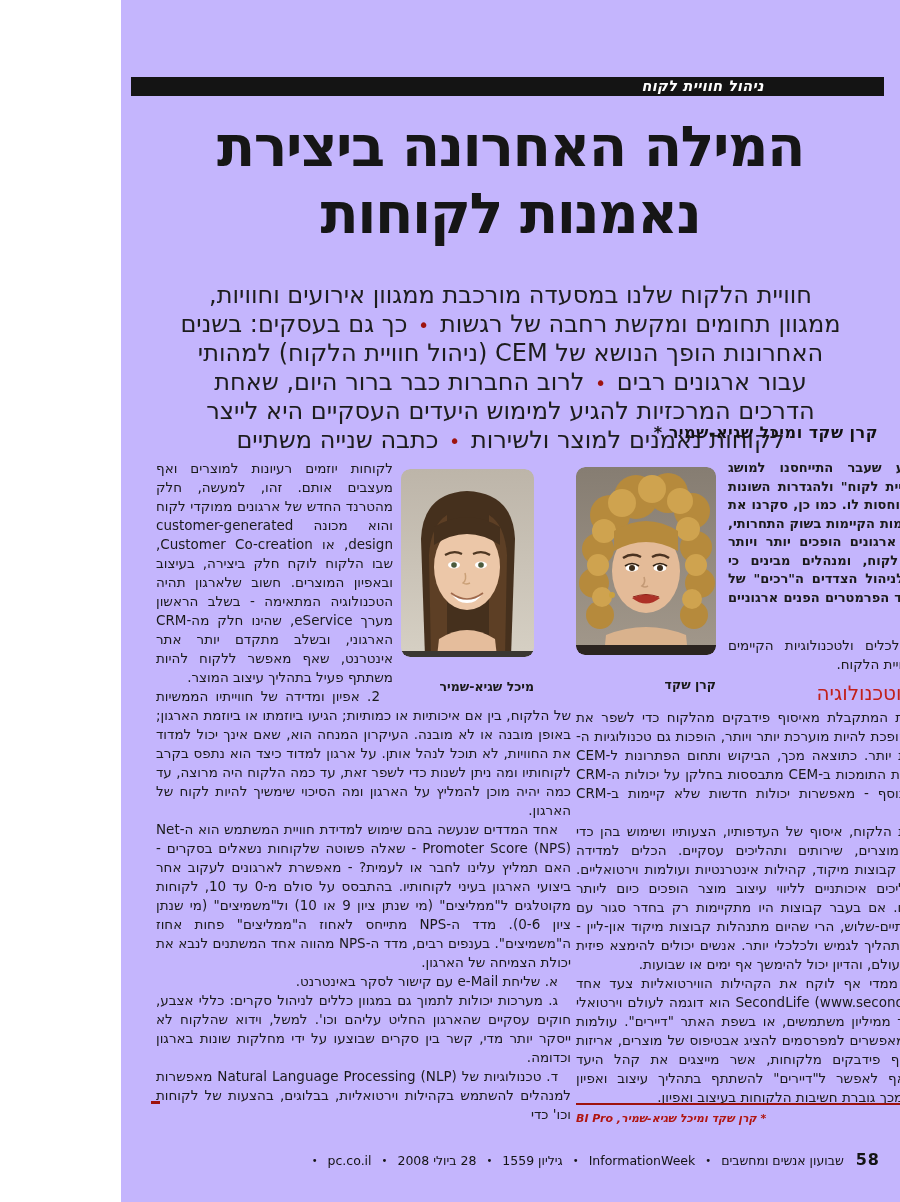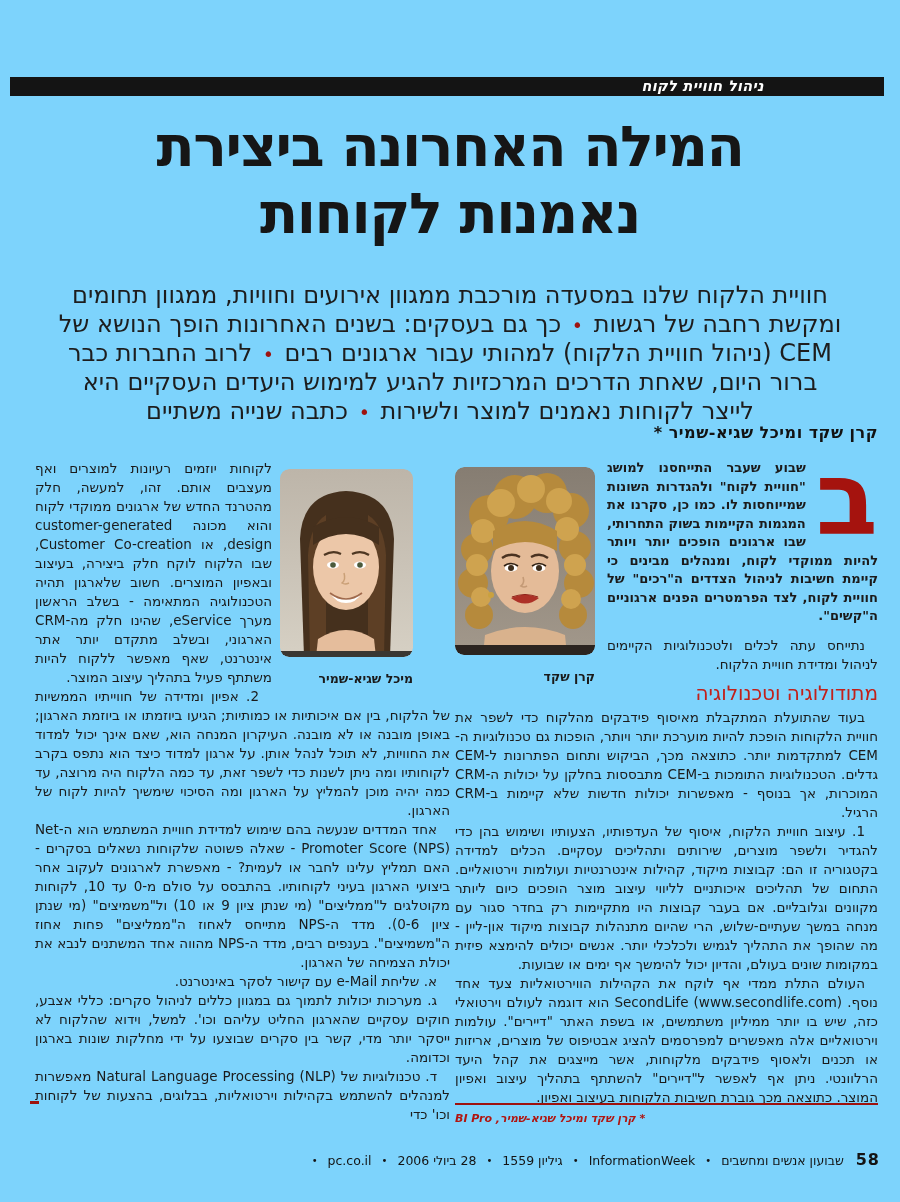--- a/index.html
+++ b/index.html
@@ -1,17 +1,17 @@
 <!DOCTYPE html>
 <html lang="he" dir="rtl"><head>
 <meta charset="utf-8">
 <style>
   html,body{margin:0;padding:0;background:#ffffff;}
   .page{
-    position:relative; width:900px; height:1202px; background:#7dd3fc;
+    position:relative; width:779px; height:1202px; background:#c4b5fd;
     font-family:"DejaVu Sans", sans-serif; direction:rtl; overflow:hidden;
     color:#1b1b1b;
   }
   
   .kicker{
     position:absolute; top:77px; right:16px; left:10px; height:19px;
     background:#141414; display:flex; align-items:center;
     padding-right:120px; box-sizing:border-box;
   }
   .kicker span{
@@ -45,21 +45,21 @@
     font-size:13.5px; line-height:19px; text-align:justify;
   }
   p.body-p{ margin:0; text-indent:13px; }
   p.body-p.no-indent{ text-indent:0; }
   
   figure{ margin:0; }
   .fig-keren{ float:left; width:140px; margin:8px 12px 6px 0; }
   .fig-michal{ float:right; width:133px; margin:10px 37px 6px 8px; }
   .photo{ display:block; border-radius:9px; }
   figcaption{
-    margin-top:12px; font-size:12.5px; font-weight:700; color:#1a1a1a;
+    margin-top:20px; font-size:12.5px; font-weight:700; color:#1a1a1a;
     text-align:right;
   }
   
   .intro{ font-weight:700; font-size:13px; line-height:18.5px; margin:0; }
   .drop-cap{
     float:right; color:#a5130e; font-weight:700; font-size:102px;
     line-height:76px; height:74px; margin:2px 0 6px 10px;
     font-family:"DejaVu Sans", sans-serif;
   }
   .transition-p{ margin:10px 0 0 0; text-indent:13px; font-size:13.5px; }
@@ -237,19 +237,19 @@
   <div class="red-dash"></div>
 
   <div class="footer">
     <span class="page-num">58</span>
     <span>שבועון אנשים ומחשבים</span>
     <span class="sep">•</span>
     <span class="ltr">InformationWeek</span>
     <span class="sep">•</span>
     <span>גיליון 1559</span>
     <span class="sep">•</span>
-    <span>28 ביולי 2006</span>
+    <span>28 ביולי 2008</span>
     <span class="sep">•</span>
     <span class="ltr">pc.co.il</span>
     <span class="sep">•</span>
   </div>
 
 </div>
 
 </body></html>

